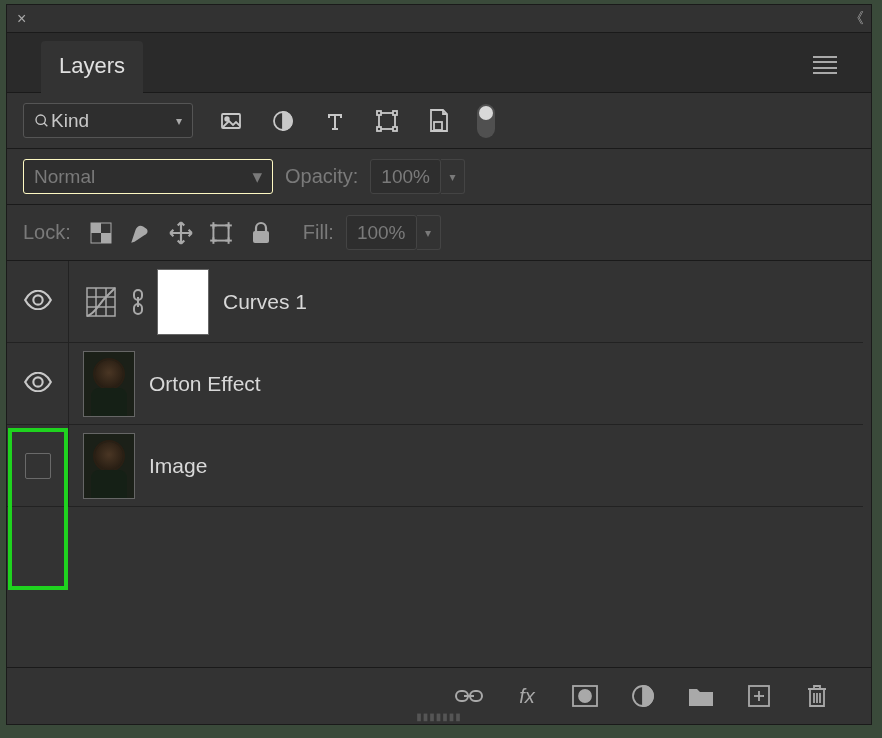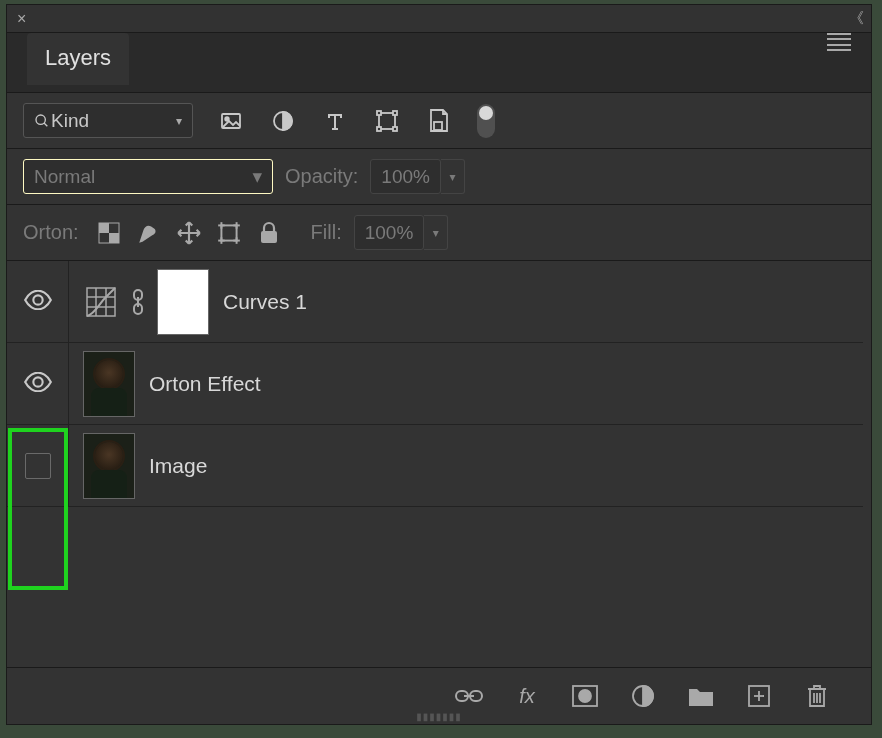--- a/index.html
+++ b/index.html
@@ -28,23 +28,23 @@
     justify-content: space-between;
     padding: 0 10px;
     border-bottom: 1px solid #1a1a1a;
   }
   .titlebar .close-x { font-size: 16px; color: #a9a9a9; cursor: pointer; }
   .titlebar .collapse { font-size: 15px; letter-spacing: -3px; color: #a9a9a9; cursor: pointer; }
   .tabrow {
     height: 60px;
     background: #2a2a2a;
     display: flex;
-    align-items: flex-start;
+    align-items: flex-end;
     justify-content: space-between;
-    padding: 0 20px;
+    padding: 0 34px;
     border-bottom: 1px solid #1a1a1a;
   }
   .tab {
     background: #333333;
     padding: 12px 18px 14px 18px;
     font-size: 22px;
     color: #e0e0e0;
     border-top-left-radius: 4px;
     border-top-right-radius: 4px;
     margin-bottom: -1px;
@@ -239,21 +239,21 @@
       <span class="chev">▾</span>
     </div>
     <span>Opacity:</span>
     <div style="display:flex">
       <div class="pct-box">100%</div>
       <div class="pct-chev">▾</div>
     </div>
   </div>
 
   <div class="lock-row">
-    <span class="lbl">Orton:</span>
+    <span class="lbl">Lock:</span>
     <div class="lock-ico">
       <svg width="22" height="22" viewBox="0 0 22 22">
           <rect x="1" y="1" width="20" height="20" stroke="#a9a9a9" fill="none"></rect>
           <rect x="1" y="1" width="10" height="10" fill="#a9a9a9"></rect>
           <rect x="11" y="11" width="10" height="10" fill="#a9a9a9"></rect>
         </svg>
     </div>
     <div class="lock-ico">
       <svg width="26" height="26" viewBox="0 0 24 24" fill="#a9a9a9">
           <path d="M3 21 L7 9 C8 6 11 4 14 6 L17 8 C19 10 18 13 15 14 L6 20 Z"></path>

